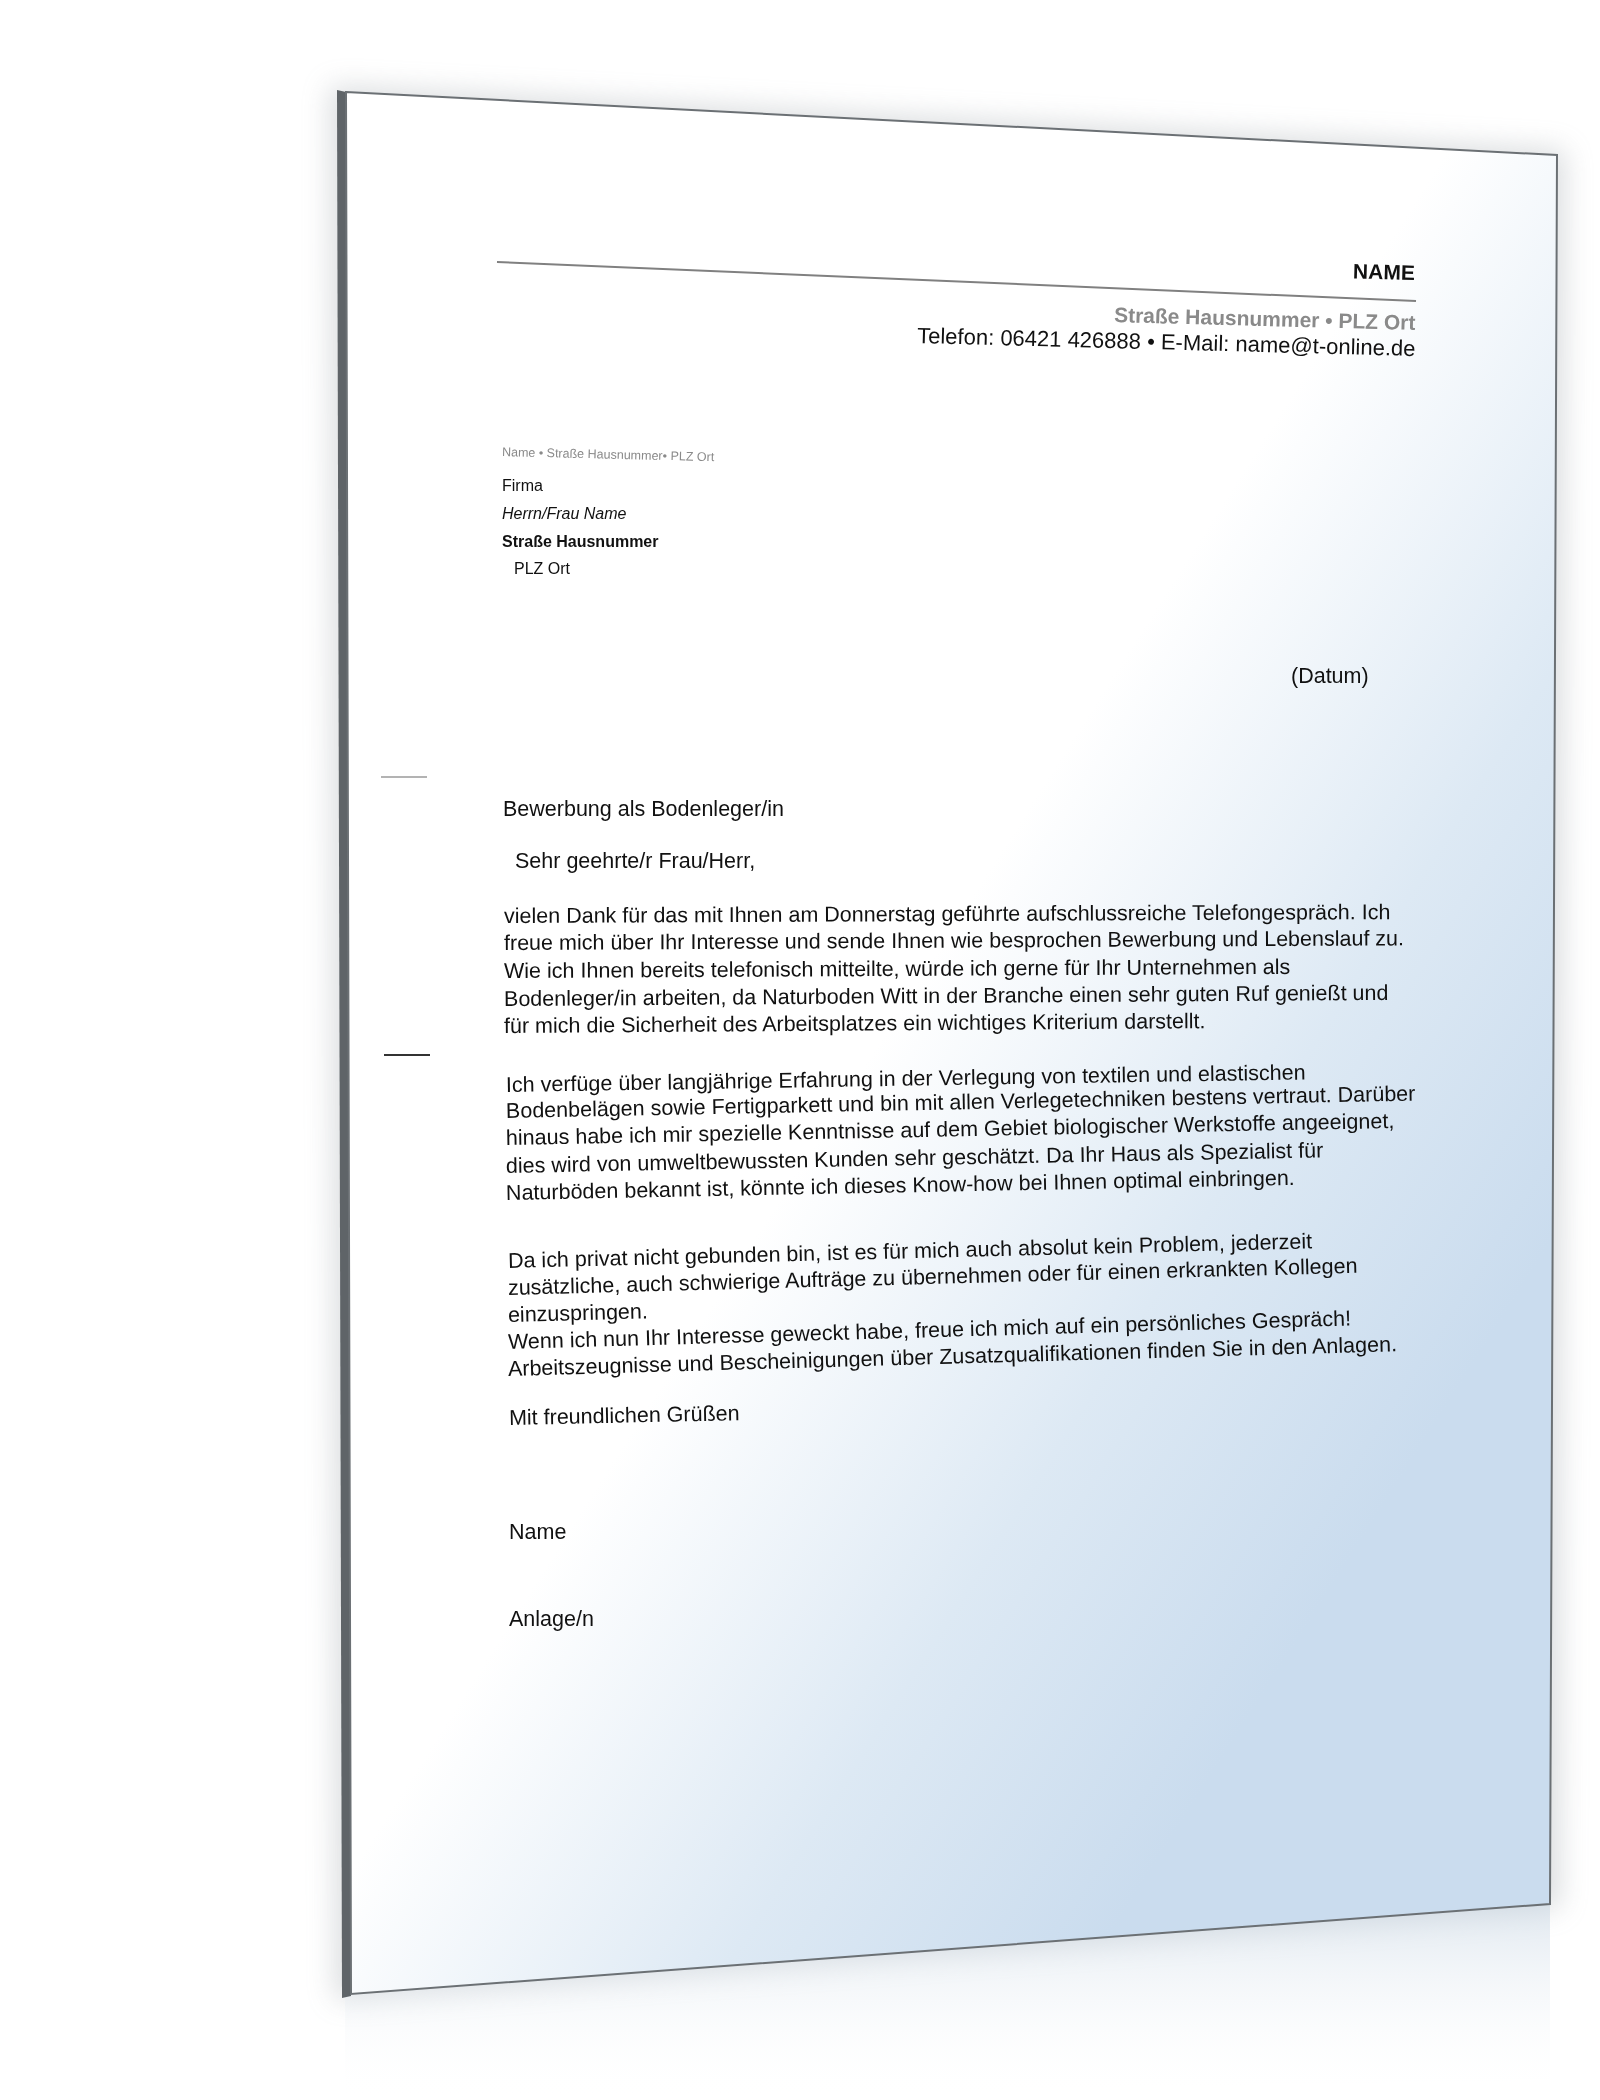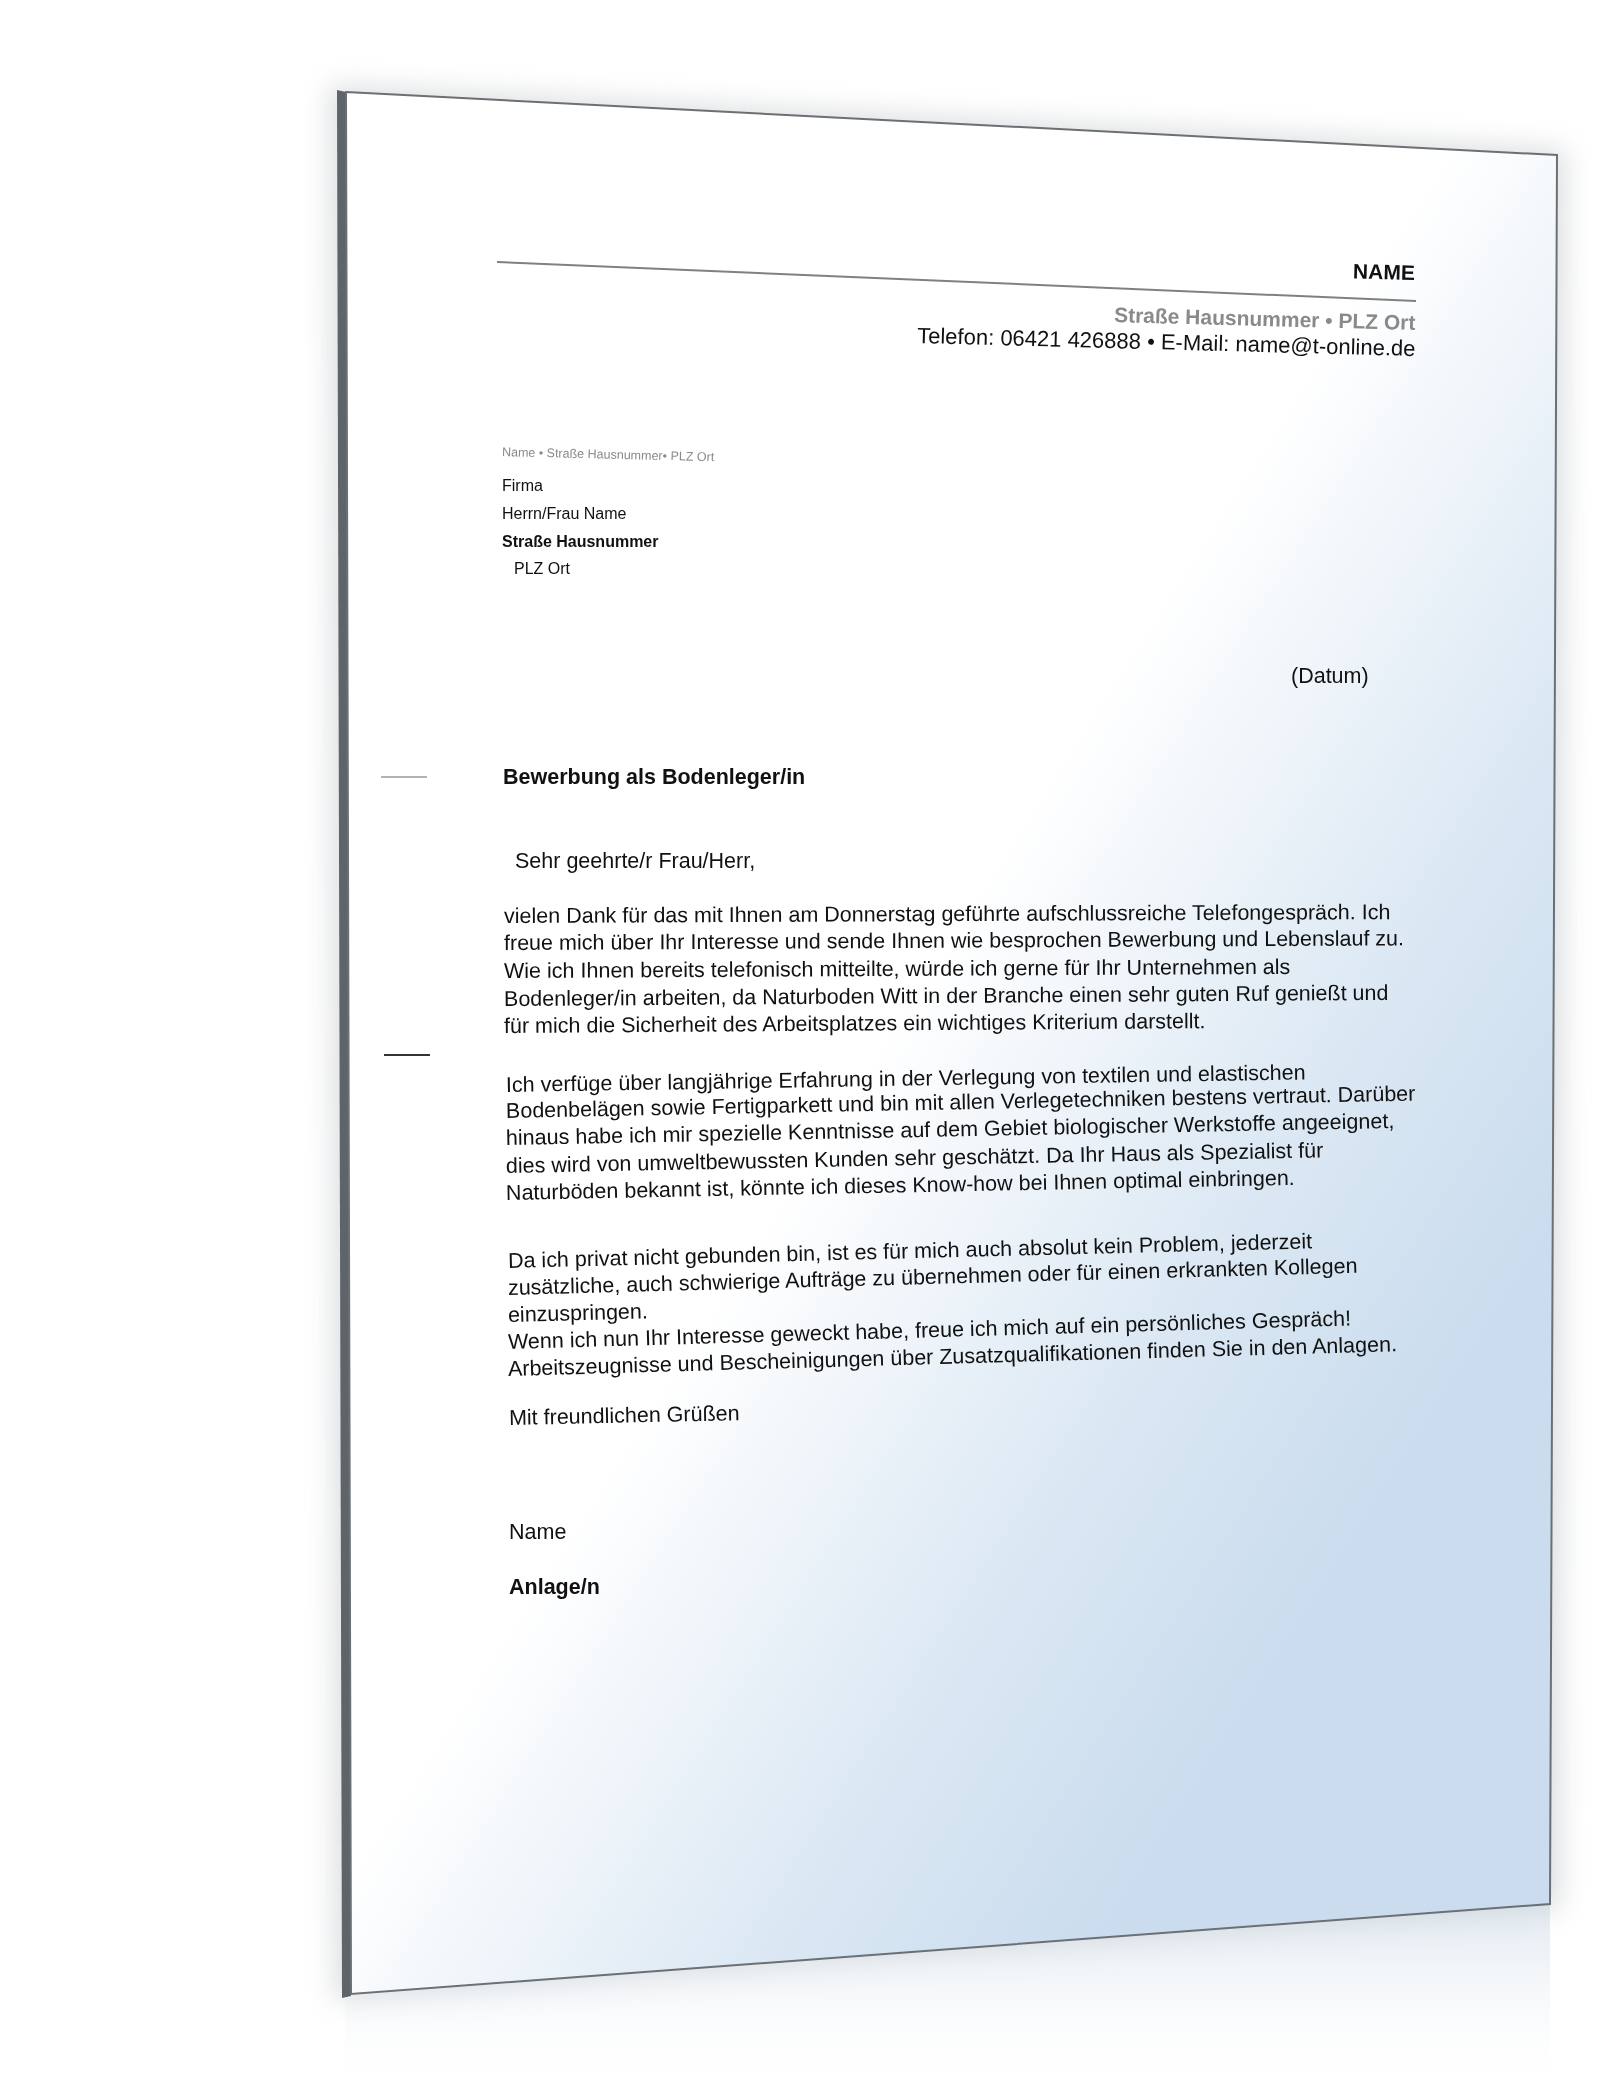--- a/index.html
+++ b/index.html
@@ -11,21 +11,21 @@
     position: absolute; left: 0; top: 0; width: 1600px; height: 2100px;
   }
   .txt { position: absolute; white-space: nowrap; transform-origin: left center; line-height: 1; }
   .r { transform-origin: right center; }
   .hdr-name { font-weight: bold; font-size: 21px; }
   .hdr-addr { color: #8a8a8a; font-weight: bold; font-size: 21px; }
   .hdr-contact { font-size: 22px; }
   .sender { font-size: 12.5px; color: #8a8a8a; }
   .recip { font-size: 16px; }
   .body { font-size: 21.5px; }
-  .bold { font-weight: bold; }
+  .bold { font-weight: normal; margin-top: 32px; }
 </style>
 </head>
 <body>
 
 <svg class="page-shadow" width="1600" height="2100" viewBox="0 0 1600 2100" xmlns="http://www.w3.org/2000/svg">
   <defs>
     <linearGradient id="pageGrad" x1="0.15" y1="0.25" x2="0.75" y2="0.85">
       <stop offset="0" stop-color="#ffffff"></stop>
       <stop offset="0.45" stop-color="#ffffff"></stop>
       <stop offset="0.75" stop-color="#dde9f4"></stop>
@@ -54,21 +54,21 @@
   <line x1="384" y1="1055" x2="430" y2="1055" stroke="#333" stroke-width="1.8"></line>
 </svg>
 
 <div class="txt hdr-name r" style="right:185px; top:262px; transform:rotate(1.5deg);">NAME</div>
 <div class="txt hdr-addr r" style="right:185px; top:312px; transform:rotate(1.5deg);">Straße Hausnummer • PLZ Ort</div>
 <div class="txt hdr-contact r" style="right:185px; top:338px; transform:rotate(1.5deg);">Telefon: 06421 426888 • E-Mail: name@t-online.de</div>
 
 <div class="txt sender" style="left:502px; top:446px; transform:rotate(1.4deg);">Name • Straße Hausnummer• PLZ Ort</div>
 
 <div class="txt recip" style="left:502px; top:478px;">Firma</div>
-<div class="txt recip" style="left:502px; top:506px;">Herrn/Frau Name</div>
+<div class="txt recip" style="left:502px; top:506px;font-style:italic;">Herrn/Frau Name</div>
 <div class="txt recip" style="left:502px; top:534px;font-weight:bold;">Straße Hausnummer</div>
 <div class="txt recip" style="left:502px; top:561px;margin-left:12px;">PLZ Ort</div>
 
 <div class="txt body" style="left:1291px; top:666px;">(Datum)</div>
 
 <div class="txt body bold" style="left:503px; top:767px;">Bewerbung als Bodenleger/in</div>
 
 <div class="txt body" style="left:503px; top:851px;margin-left:12px;">Sehr geehrte/r Frau/Herr,</div>
 
 <div class="txt body" style="left:504px; top:906px; transform:rotate(-0.25deg);">vielen Dank für das mit Ihnen am Donnerstag geführte aufschlussreiche Telefongespräch. Ich</div>

